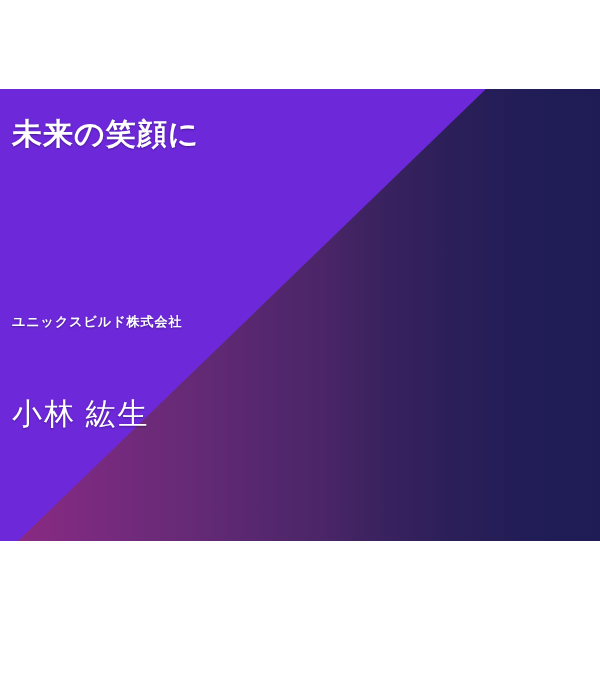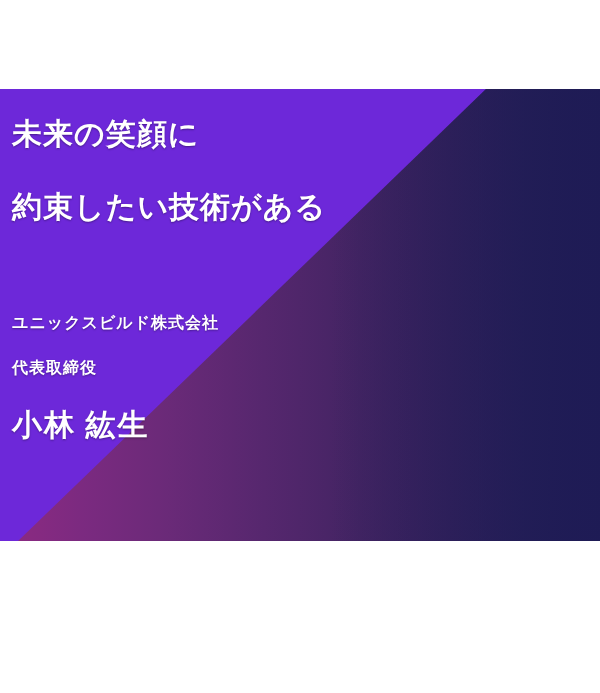--- a/index.html
+++ b/index.html
@@ -85,61 +85,59 @@
   }
   #headline-line-1 { top: 28px; }
   #headline-line-2 { top: 101px; }
 
   #company-name {
     position: absolute;
     left: 12px;
     top: 224px;
     color: #ffffff;
     font-weight: bold;
-    font-size: 16px;
+    font-size: 13px;
     letter-spacing: 1px;
     white-space: nowrap;
     text-shadow: 0 1px 2px rgba(0,0,0,0.35);
   }
 
   #job-title {
     position: absolute;
     left: 12px;
     top: 269px;
     color: #ffffff;
     font-weight: bold;
     font-size: 16px;
     letter-spacing: 1px;
     white-space: nowrap;
     text-shadow: 0 1px 2px rgba(0,0,0,0.35);
   }
 
   #person-name {
     position: absolute;
     left: 12px;
-    top: 316px;
+    top: 305px;
     color: #ffffff;
-    font-weight: bold;
+    font-weight: normal;
     font-size: 30px;
     letter-spacing: 2px;
     white-space: nowrap;
     text-shadow: 0 1px 2px rgba(0,0,0,0.35);
   }
 </style>
 </head>
 <body>
 
 <div id="banner">
   <div id="banner-wedge"></div>
   <div id="banner-fade"></div>
 
   <div id="banner-content">
     <div class="headline" id="headline-line-1">未来の笑顔に</div>
 
-    <div class="headline" id="headline-line-2">約束したい技術がある</div>
 
     <div id="company-name">ユニックスビルド株式会社</div>
 
-    <div id="job-title">代表取締役</div>
 
     <div id="person-name">小林 紘生</div>
   </div>
 </div>
 
 </body></html>

